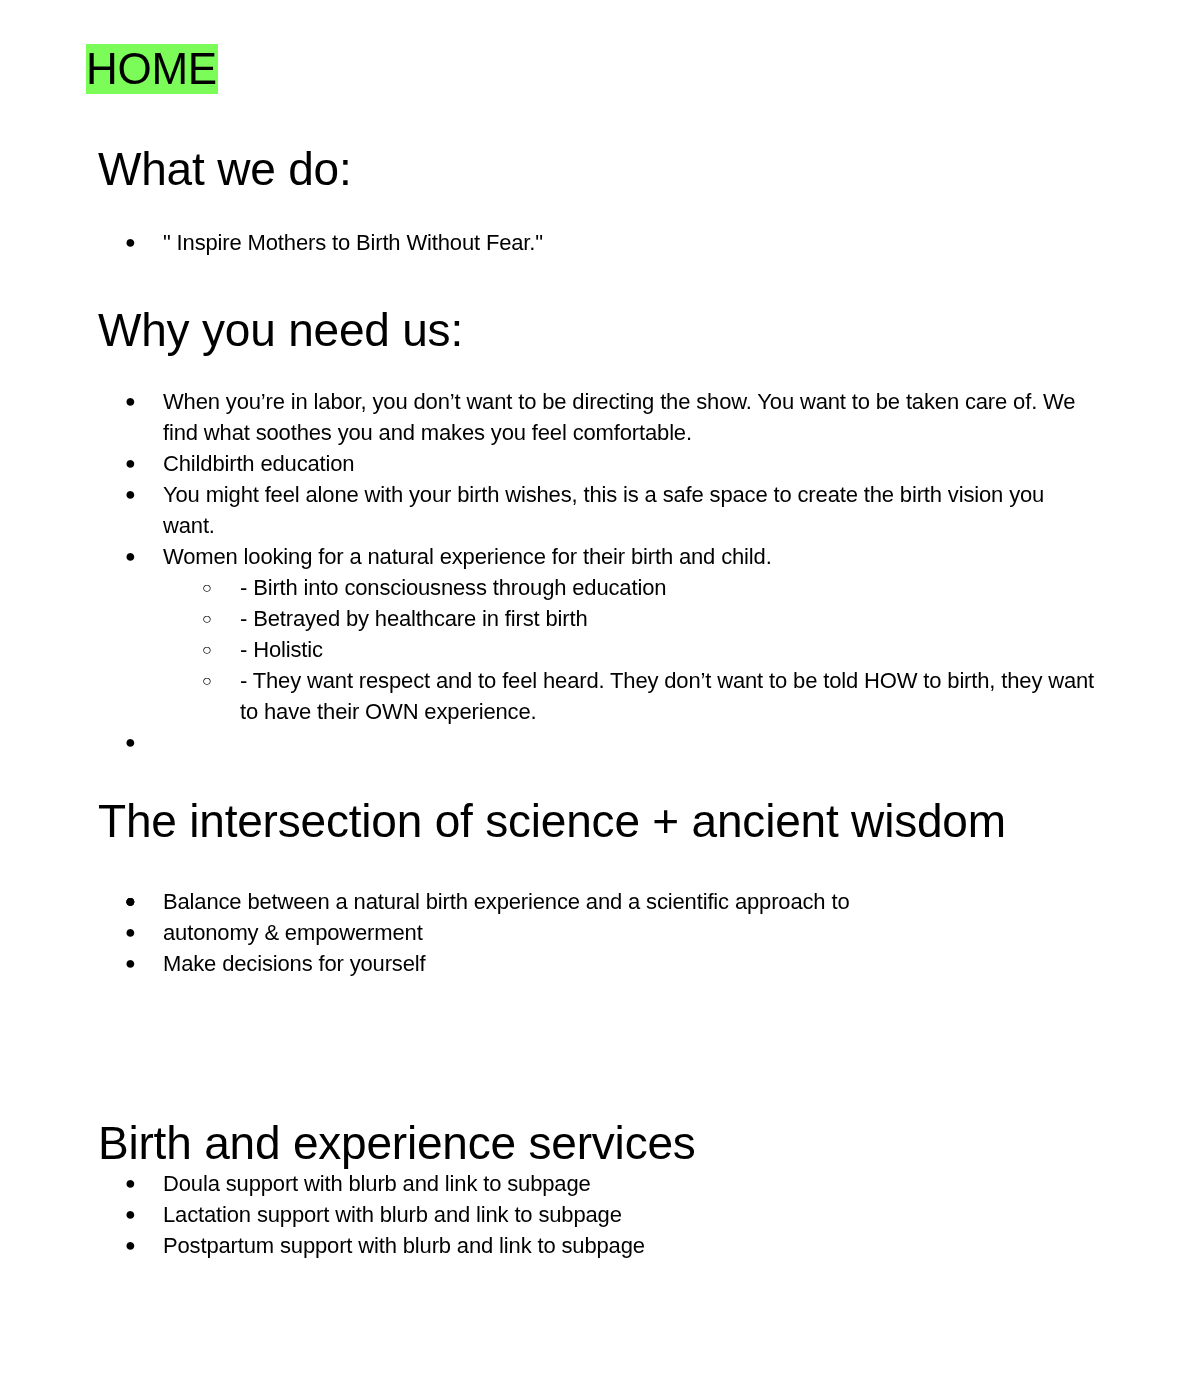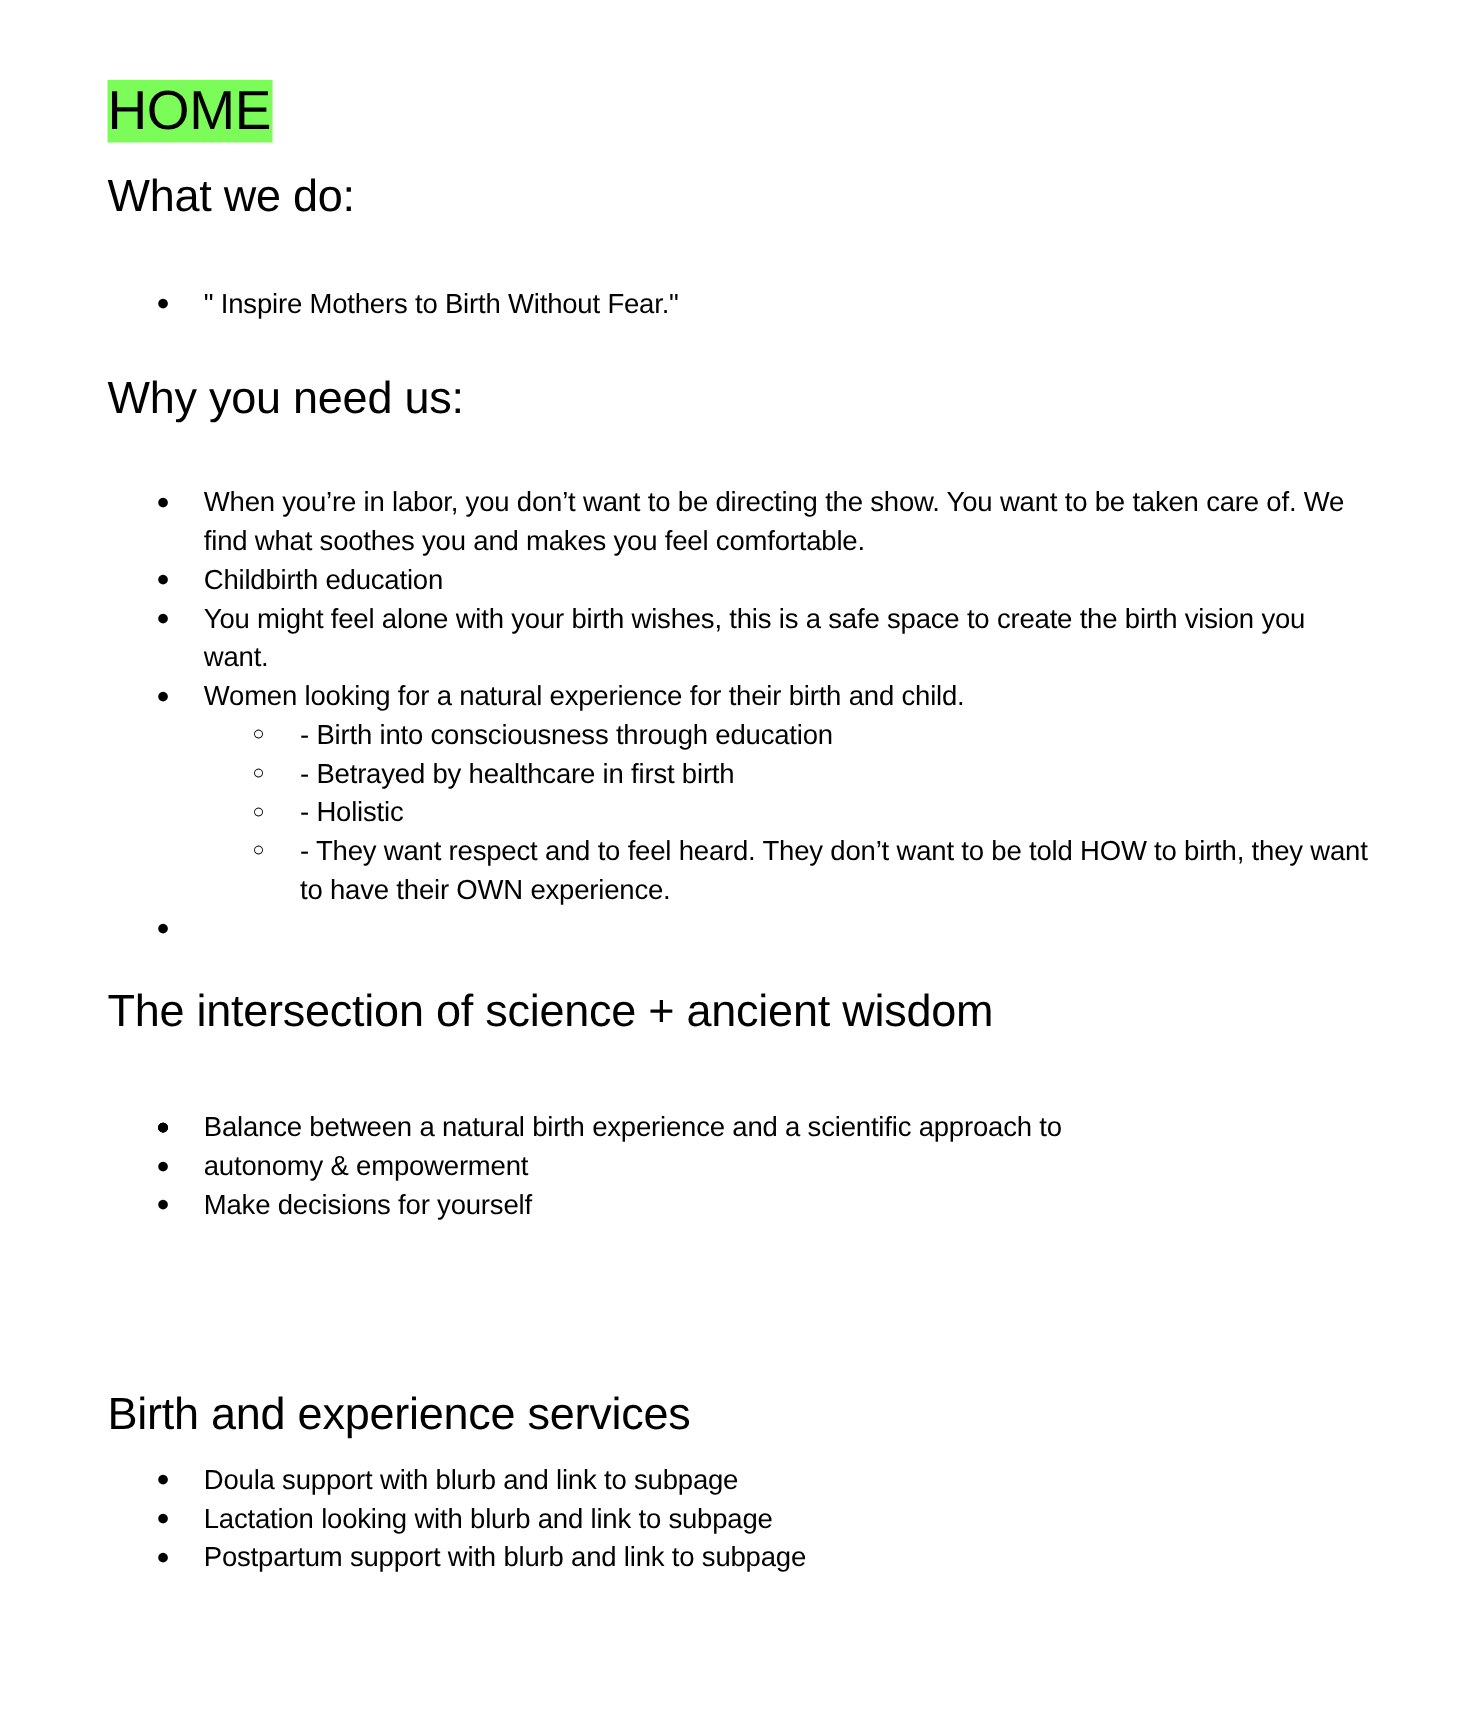--- a/index.html
+++ b/index.html
@@ -27,29 +27,28 @@
       left: 0;
       height: 50px;
     }
     .title {
       display: inline-block;
       font-size: 44px;
       line-height: 50px;
       background: #7cfc58;
       padding: 0 1px 0 0;
       letter-spacing: -0.3px;
-      margin-top: 20px;
     }
     .heading {
       position: absolute;
       left: 0;
-      font-size: 36px;
+      font-size: 46px;
       line-height: 40px;
       font-weight: normal;
-      margin: 0;
+      margin: 12px;
       letter-spacing: -0.2px;
       white-space: nowrap;
     }
     ul.list {
       position: absolute;
       left: 0;
       margin: 0;
       padding: 0;
       list-style: none;
       width: 1010px;
@@ -176,21 +175,21 @@
   </ul>
 
   <h2 class="heading" style="top:1111px">Birth and experience services</h2>
   <ul class="list" style="top:1168px">
     <li>
       <span class="bullet">●</span>
       <span>Doula support with blurb and link to subpage</span>
     </li>
     <li>
       <span class="bullet">●</span>
-      <span>Lactation looking with blurb and link to subpage</span>
+      <span>Lactation support with blurb and link to subpage</span>
     </li>
     <li>
       <span class="bullet">●</span>
       <span>Postpartum support with blurb and link to subpage</span>
     </li>
   </ul>
 
 </div>
 
 </body></html>

